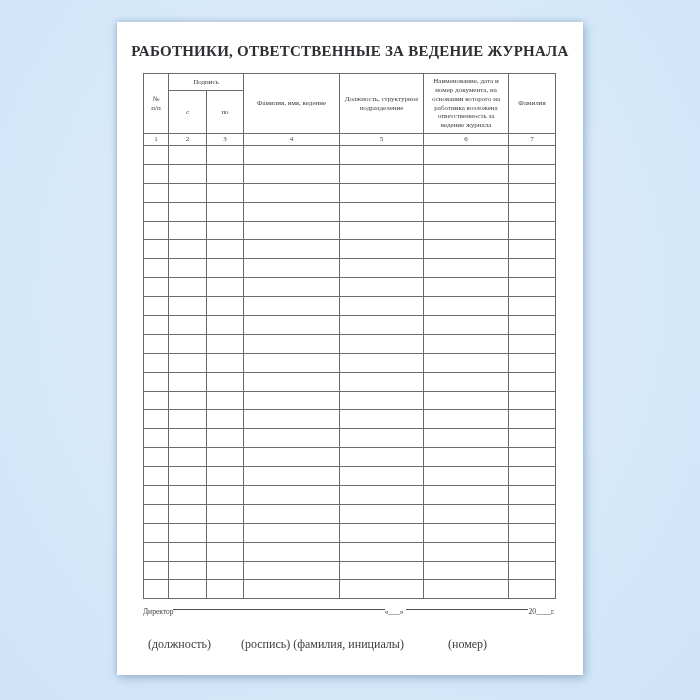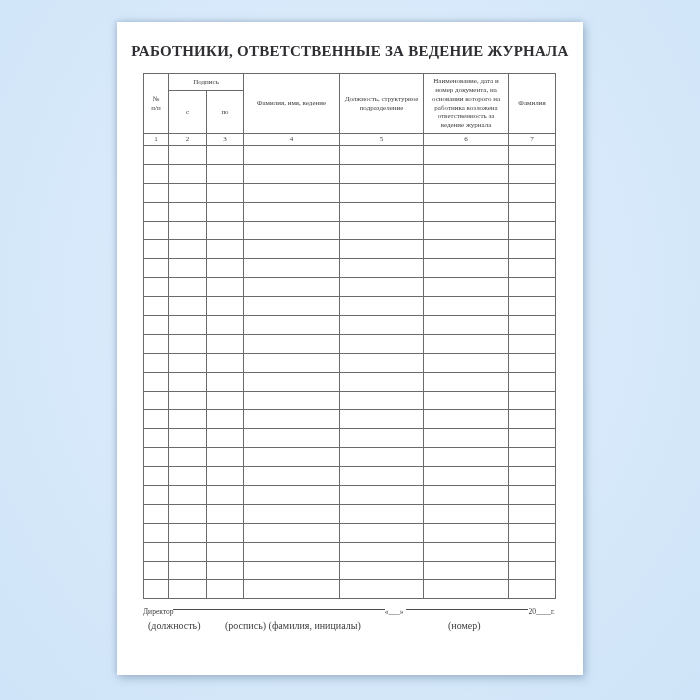--- a/index.html
+++ b/index.html
@@ -68,26 +68,26 @@
   .sign-line .txt { line-height: 10px; }
   .uline {
     border-bottom: 1px solid #4d4d4d;
     height: 2px;
   }
   .uline-1 { flex: 1 1 auto; }
   .uline-2 { flex: 0 0 122px; margin-left: 3px; }
   .hints {
     position: relative;
     height: 10px;
-    margin-top: 2px;
-    font-size: 10px;
+    margin-top: 19px;
+    font-size: 12px;
   }
   .hints span { position: absolute; top: 0; white-space: nowrap; }
   .hint-position { left: 5px; }
-  .hint-signature { left: 82px; text-align: right; }
+  .hint-signature { left: 98px; text-align: right; }
   .hint-date { left: 305px; }
 </style>
 </head>
 <body>
 
 <div class="page">
 
   <div class="doc-title">РАБОТНИКИ, ОТВЕТСТВЕННЫЕ ЗА ВЕДЕНИЕ ЖУРНАЛА</div>
 
   <table class="journal">

